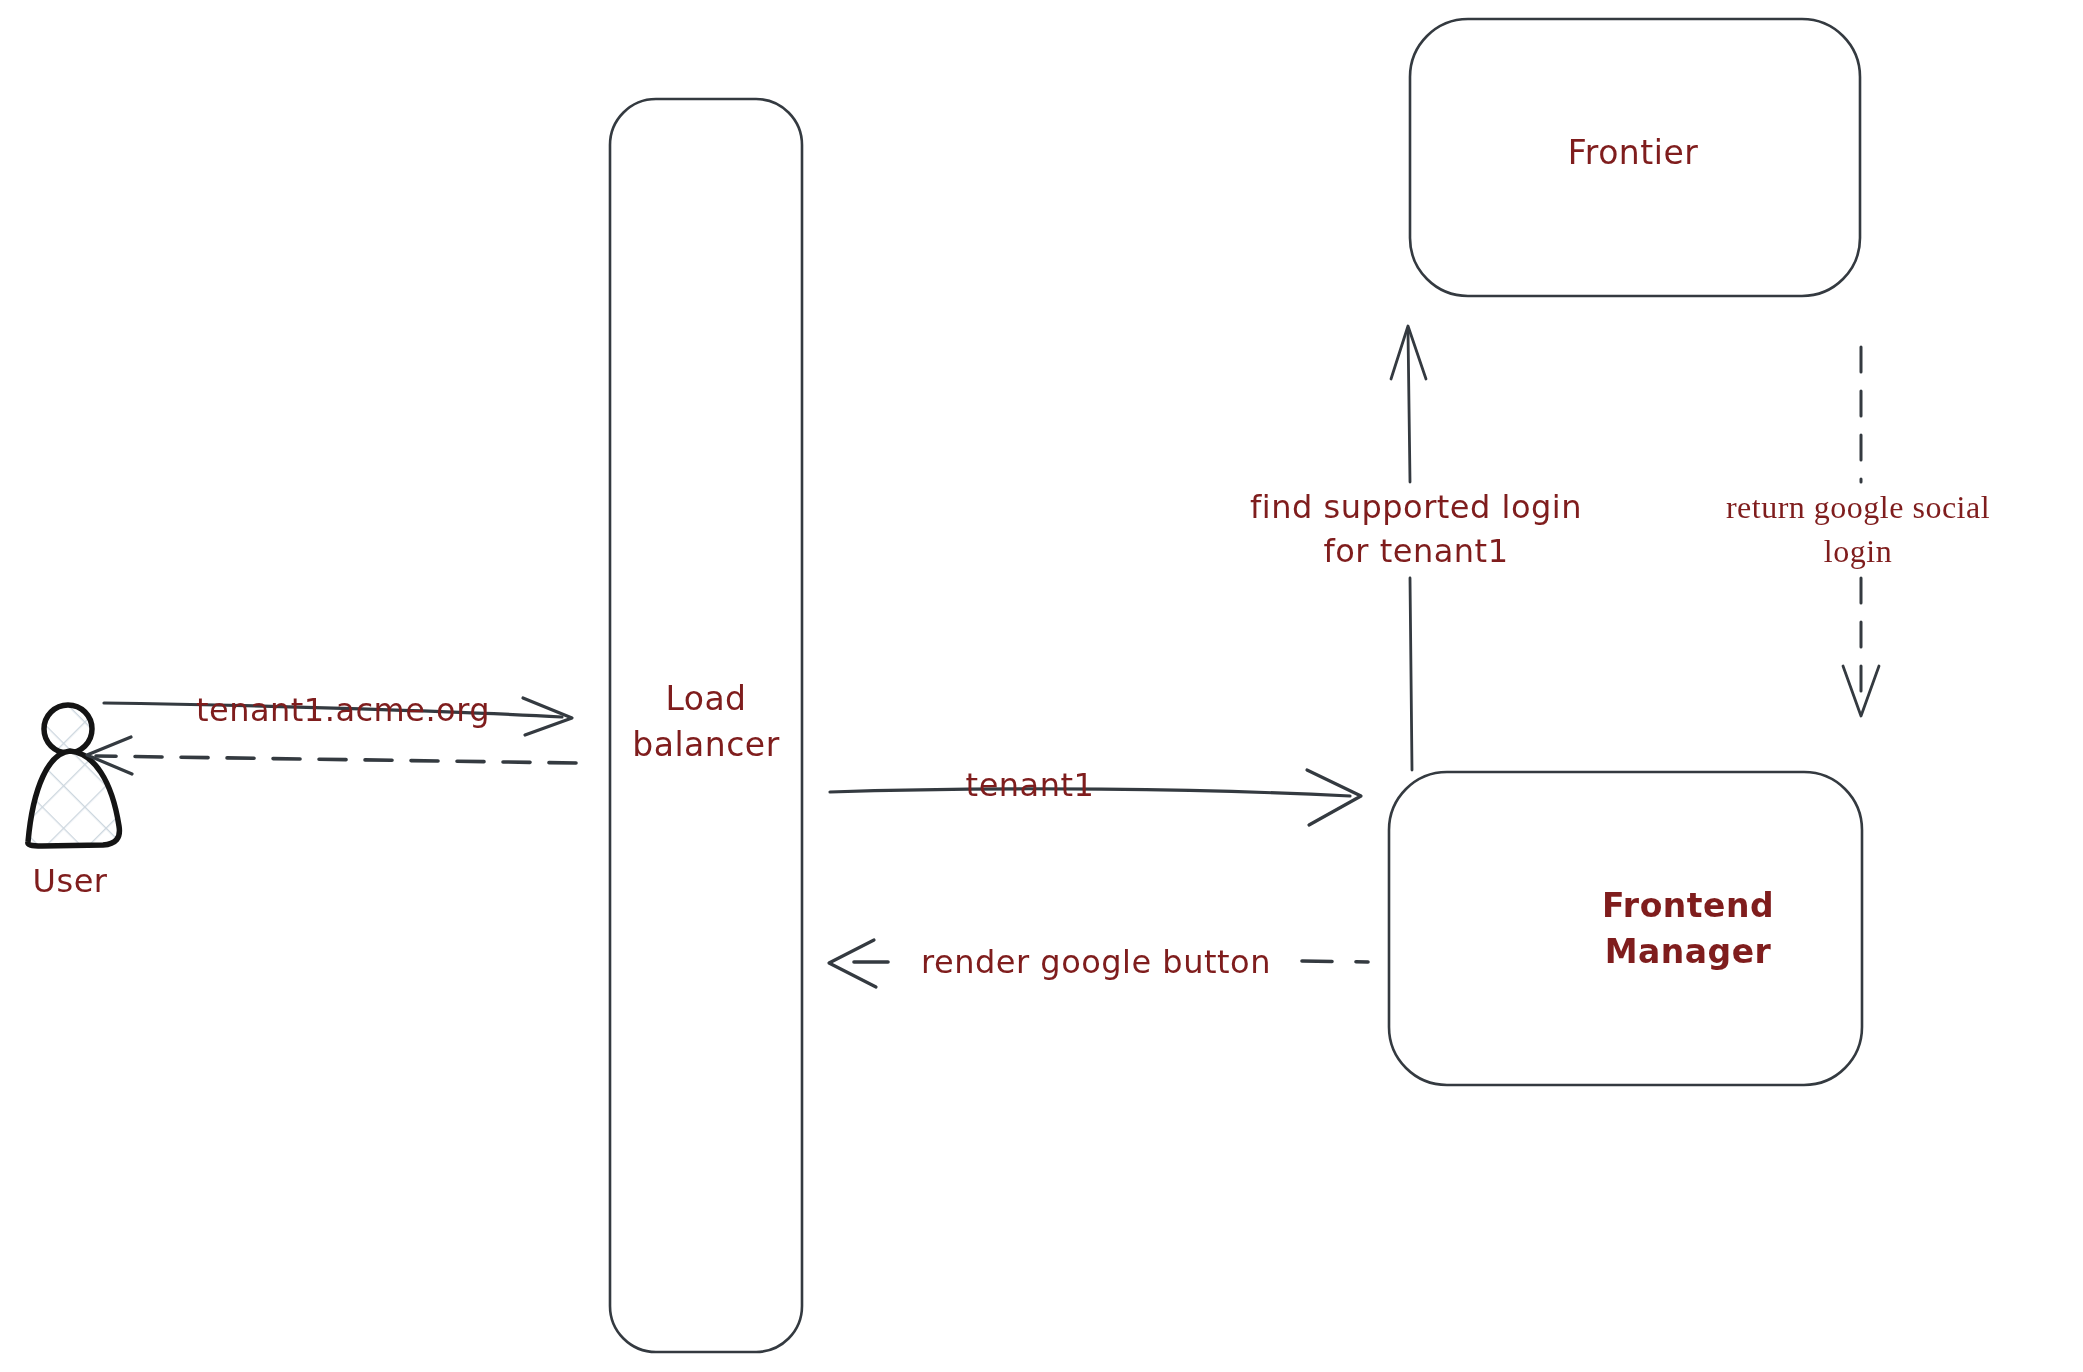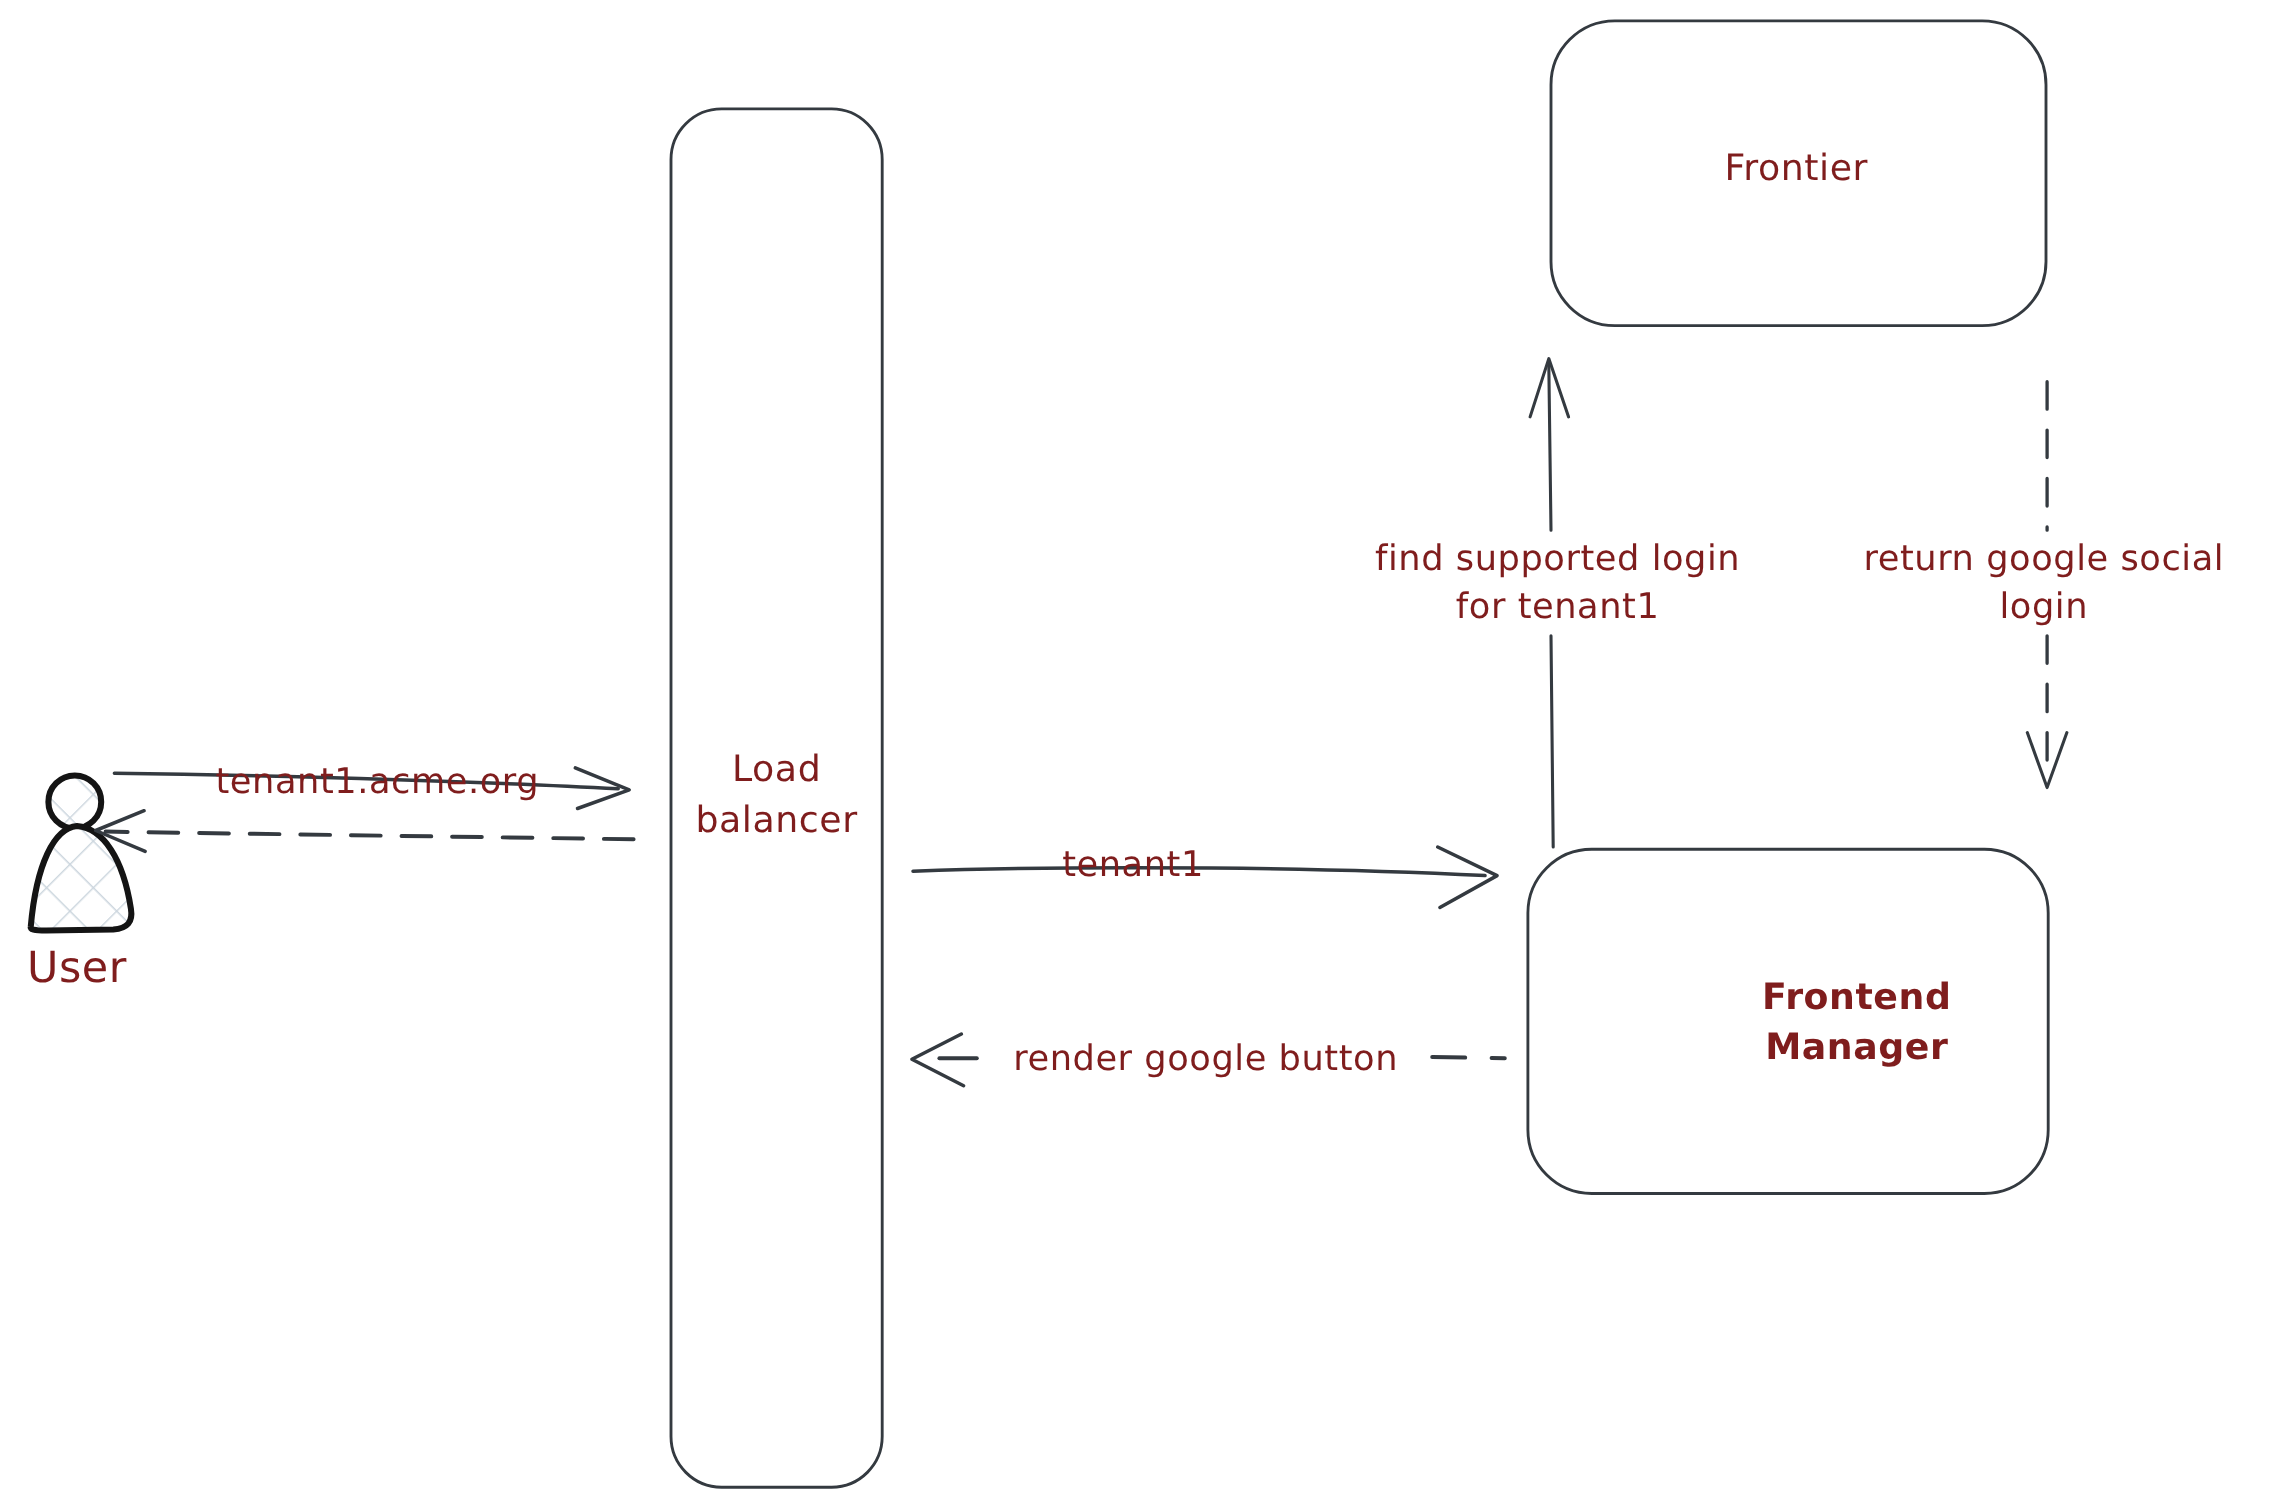--- a/index.html
+++ b/index.html
@@ -29,21 +29,21 @@
     color: #7f1d1d;
     font-size: 32px;
     letter-spacing: 0.5px;
     line-height: 44px;
   }
   .label.node {
     font-size: 33px;
     line-height: 46px;
   }
   .label.actor {
-    font-size: 39px;
+    font-size: 32px;
   }
 </style>
 </head>
 <body>
 
 <div class="canvas">
 
   <svg class="shapes" width="2083" height="1372" viewBox="0 0 2083 1372">
     <defs>
       <pattern id="crosshatch" width="30" height="30" patternUnits="userSpaceOnUse" patternTransform="rotate(45 0 0)">
@@ -116,18 +116,18 @@
 
   <div class="label" style="left:1030px; top:785px;">tenant1</div>
 
   <div class="label" style="left:1096px; top:962px;">render google button</div>
 
   <div class="label" style="left:1416px; top:529px;">
     <div>find supported login</div>
     <div>for tenant1</div>
   </div>
 
-  <div class="label" style="left:1858px; top:529px;">
+  <div class="label" style="left:1858px; top:529px;font-family:Liberation Serif, serif;">
     <div>return google social</div>
     <div>login</div>
   </div>
 
 </div>
 
 </body></html>

